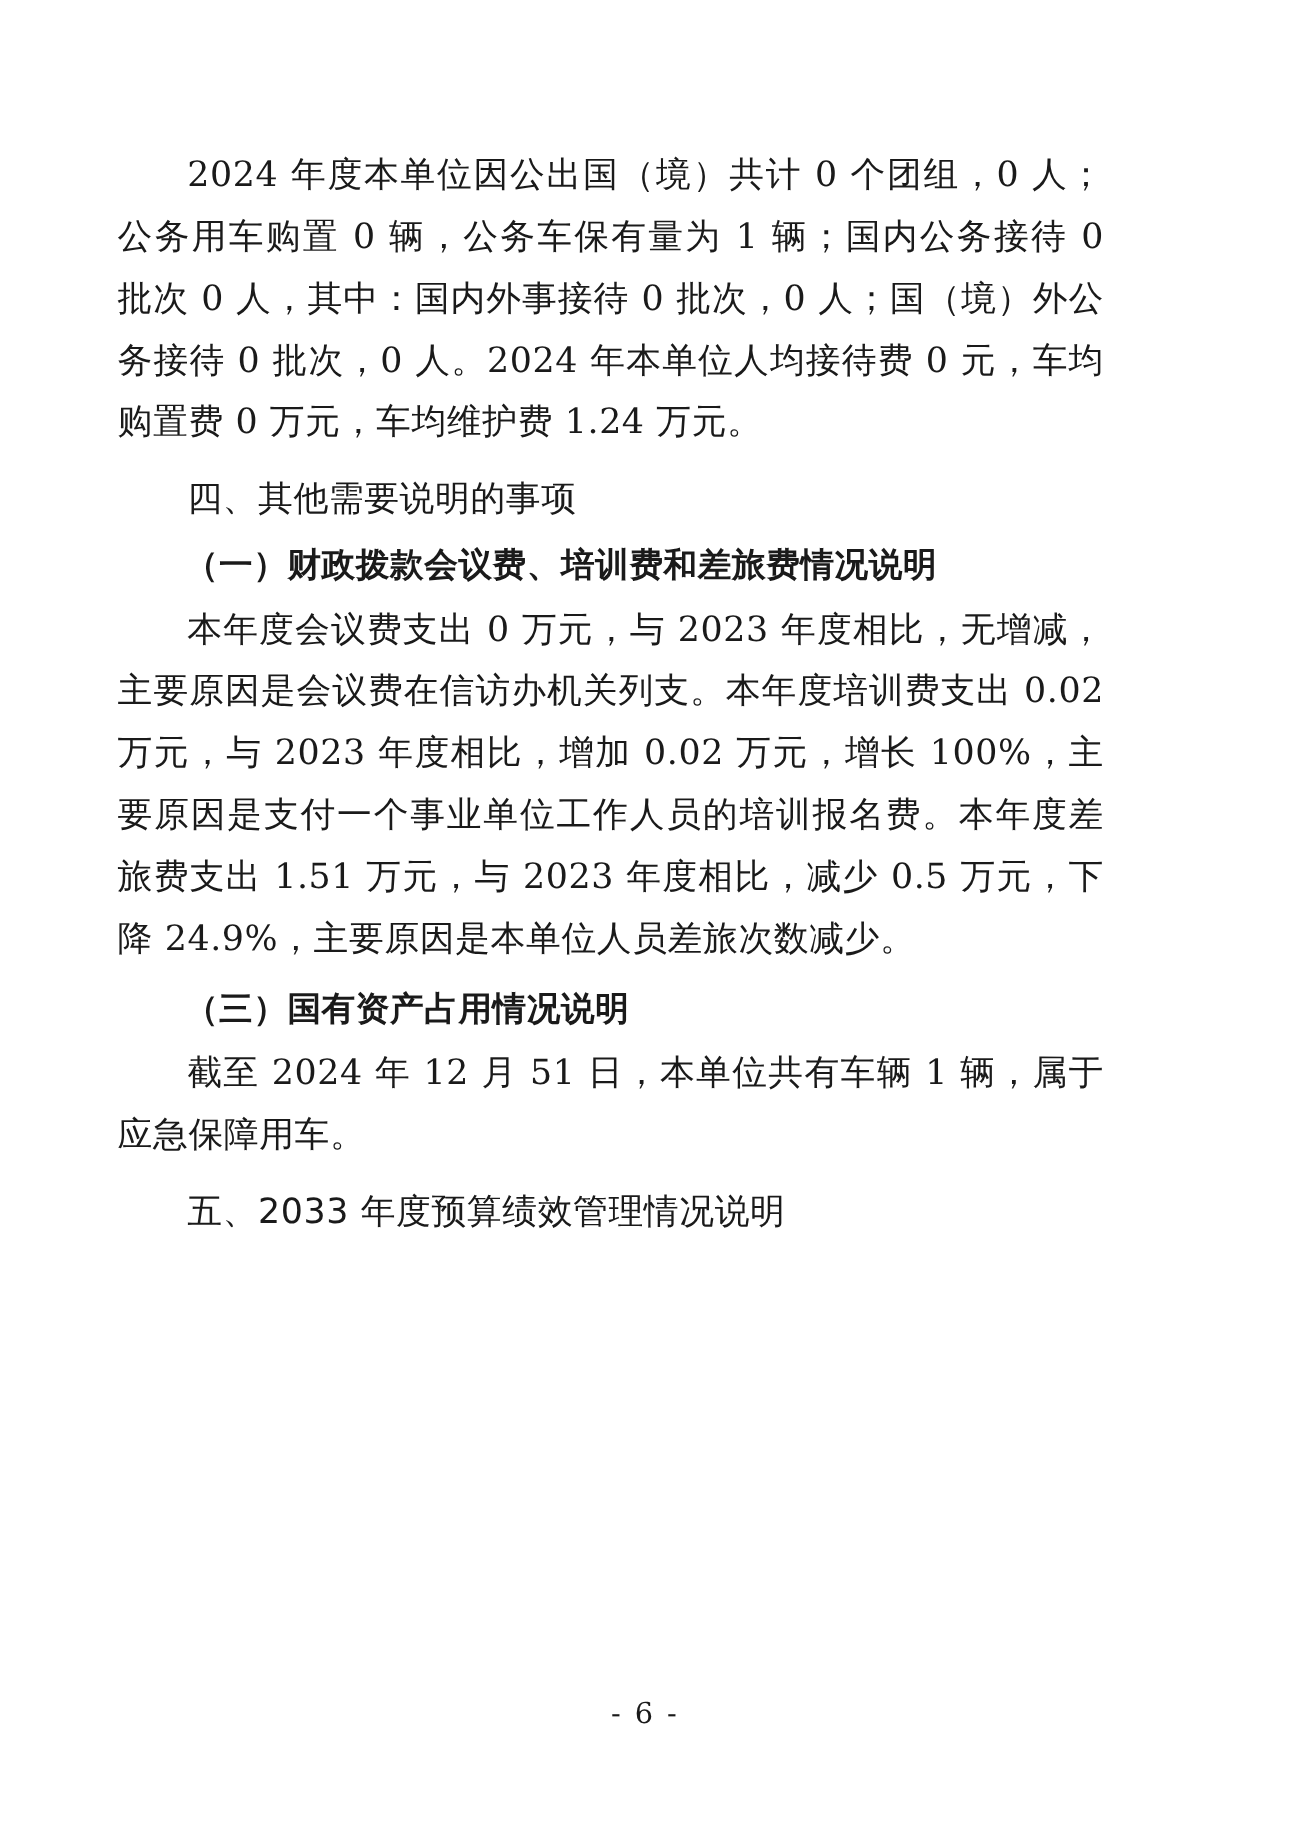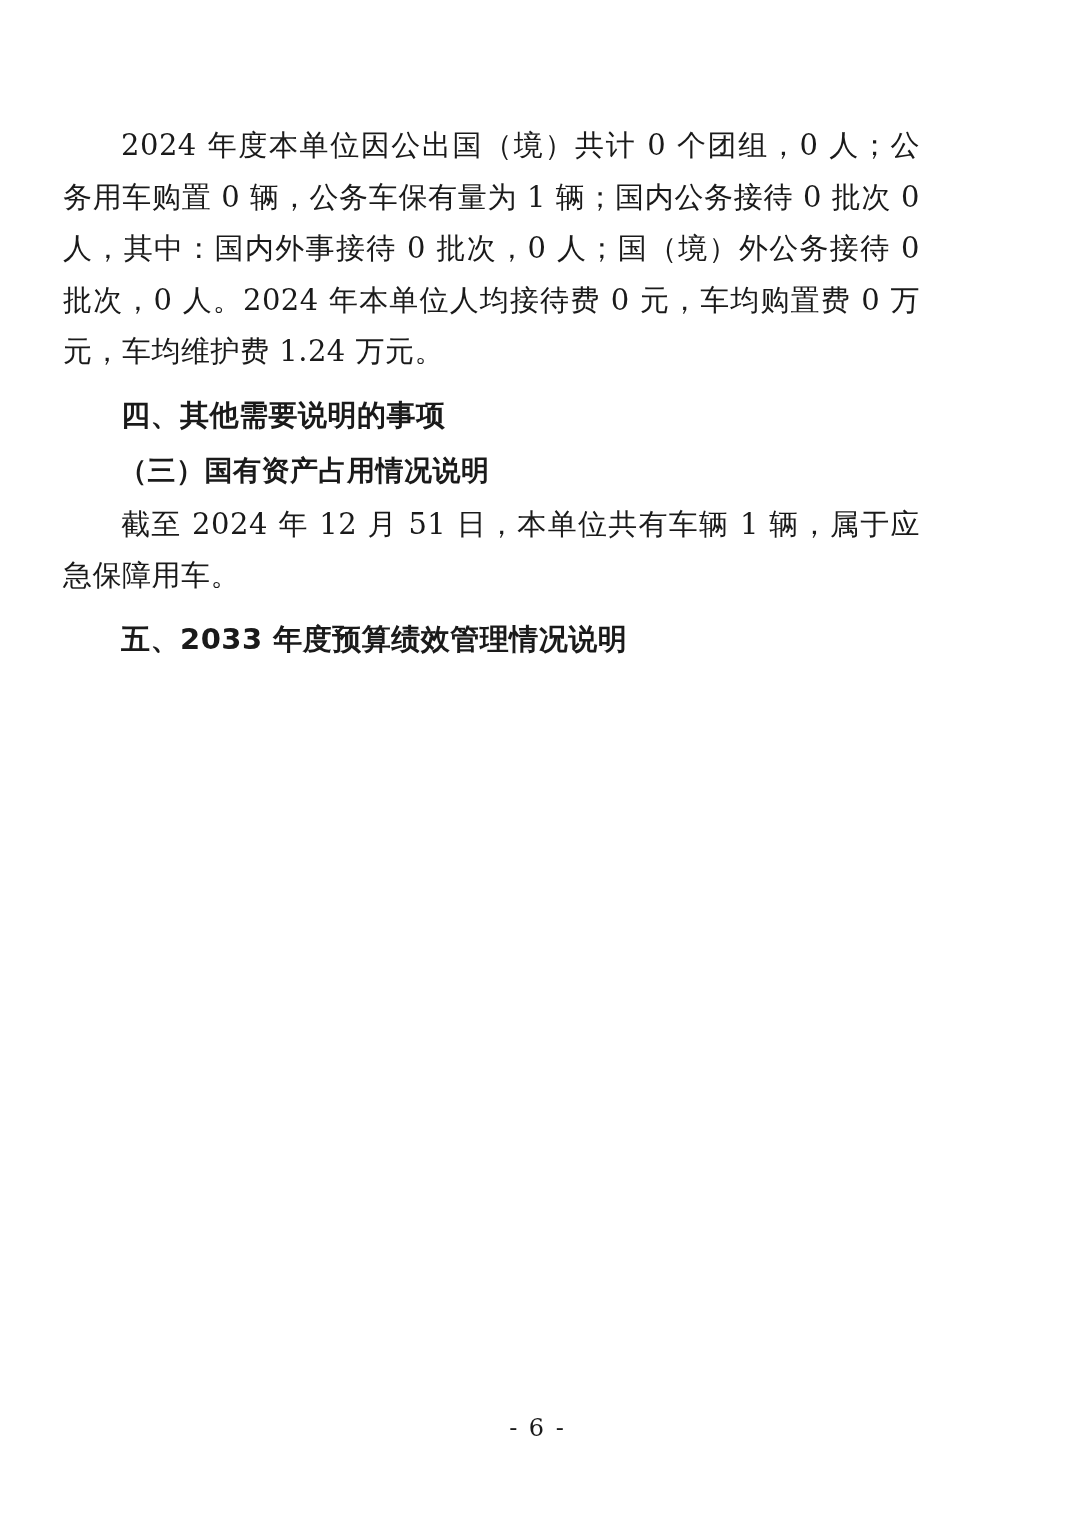--- a/index.html
+++ b/index.html
@@ -14,39 +14,39 @@
     font-family: "DejaVu Serif", "Liberation Serif", serif;
     color: #1a1a1a;
     position: relative;
     overflow: hidden;
   }
   .page {
     position: relative;
     width: 1075px;
     height: 1520px;
     box-sizing: border-box;
-    padding: 120px 155px 0 63px;
+    padding: 120px 155px 0 98px;
   }
   .doc-body {
     font-size: 29px;
     line-height: 1.78;
     text-align: justify;
     text-justify: inter-ideograph;
     letter-spacing: 0.5px;
   }
   .para {
     margin: 0 0 2px 0;
     text-indent: 2em;
     font-weight: 400;
   }
   .heading-1 {
     margin: 14px 0 6px 0;
     text-indent: 2em;
     font-family: "DejaVu Sans", "Liberation Sans", sans-serif;
-    font-weight: 700;
+    font-weight: 400;
     font-size: 29px;
     letter-spacing: 0.5px;
     line-height: 1.6;
   }
   .heading-2 {
     margin: 10px 0 4px 0;
     text-indent: 2em;
     font-family: "DejaVu Sans", "Liberation Sans", sans-serif;
     font-weight: 700;
     font-size: 28px;
@@ -68,21 +68,23 @@
 </head>
 <body>
 
 <div class="page">
   <div class="doc-body">
 
     <p class="para">2024 年度本单位因公出国（境）共计 0 个团组，0 人；公务用车购置 0 辆，公务车保有量为 1 辆；国内公务接待 0 批次 0 人，其中：国内外事接待 0 批次，0 人；国（境）外公务接待 0 批次，0 人。2024 年本单位人均接待费 0 元，车均购置费 0 万元，车均维护费 1.24 万元。</p>
 
     <p class="heading-1">四、其他需要说明的事项</p>
 
+    <p class="heading-2">（一）财政拨款会议费、培训费和差旅费情况说明</p>
 
+    <p class="para">本年度会议费支出 0 万元，与 2023 年度相比，无增减，主要原因是会议费在信访办机关列支。本年度培训费支出 0.02 万元，与 2023 年度相比，增加 0.02 万元，增长 100%，主要原因是支付一个事业单位工作人员的培训报名费。本年度差旅费支出 1.51 万元，与 2023 年度相比，减少 0.5 万元，下降 24.9%，主要原因是本单位人员差旅次数减少。</p>
 
 
 
     <p class="heading-2">（三）国有资产占用情况说明</p>
 
     <p class="para">截至 2024 年 12 月 51 日，本单位共有车辆 1 辆，属于应急保障用车。</p>
 
 
 
     <p class="heading-1">五、2033 年度预算绩效管理情况说明</p>

